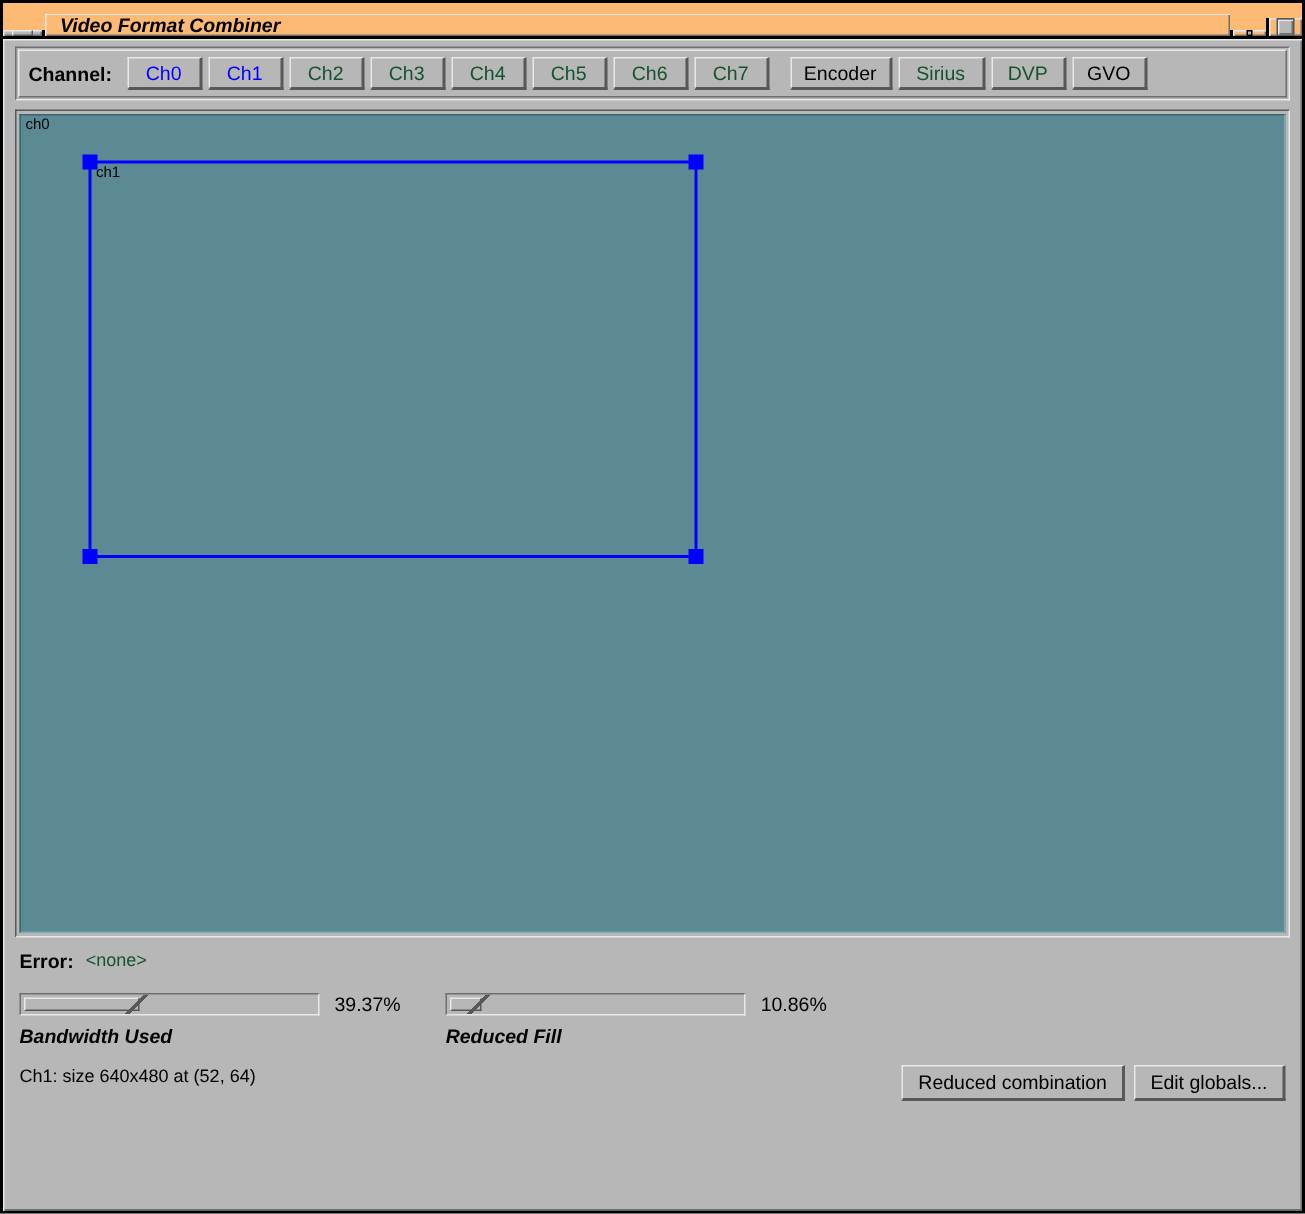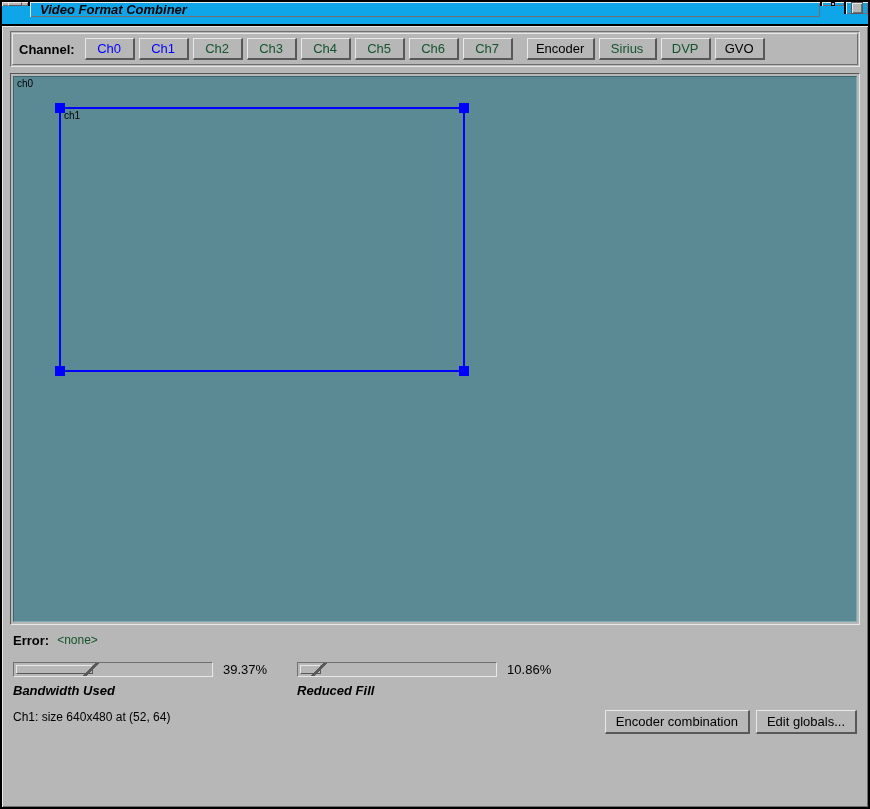--- a/index.html
+++ b/index.html
@@ -18,24 +18,24 @@
     width: 870px;
     height: 809px;
     border: 2px solid #000;
     background: #b7b7b7;
     display: flex;
     flex-direction: column;
   }
   
   .titlebar {
     height: 24px;
-    background: #0ea5e9;
+    background: #fdba74;
     border-bottom: 2px solid #000;
     display: flex;
-    align-items: flex-start;
+    align-items: flex-end;
   }
   .titlebar .sysmenu {
     width: 28px;
     border-right: 2px solid #000;
     display: flex;
     align-items: center;
     justify-content: center;
     background: #b7b7b7;
     box-shadow: inset 1px 1px 0 #e8e8e8, inset -1px -1px 0 #6f6f6f;
   }
@@ -309,19 +309,19 @@
             </div>
             <span class="meter-label">Reduced Fill</span>
           </div>
           <span class="meter-pct" style="align-self:flex-start; line-height:15px;">10.86%</span>
         </div>
       </div>
 
       <div class="bottom-row">
         <span class="info">Ch1: size 640x480 at (52, 64)</span>
         <div class="actions">
-          <span class="btn">Encoder combination</span>
+          <span class="btn">Reduced combination</span>
           <span class="btn">Edit globals...</span>
         </div>
       </div>
     </div>
   </div>
 </div>
 
 </body></html>

